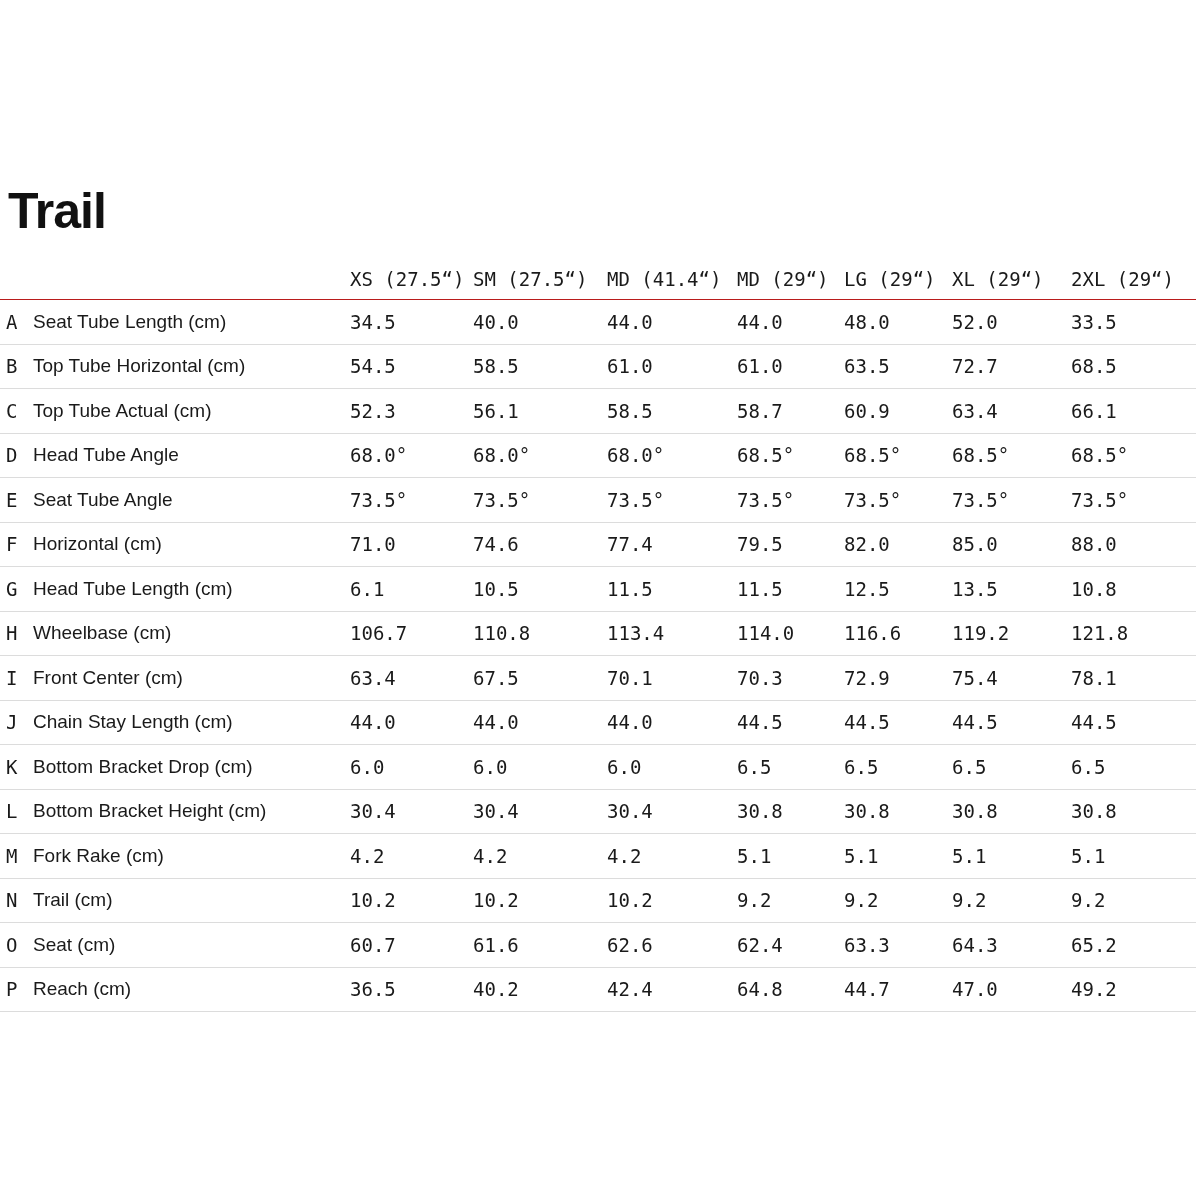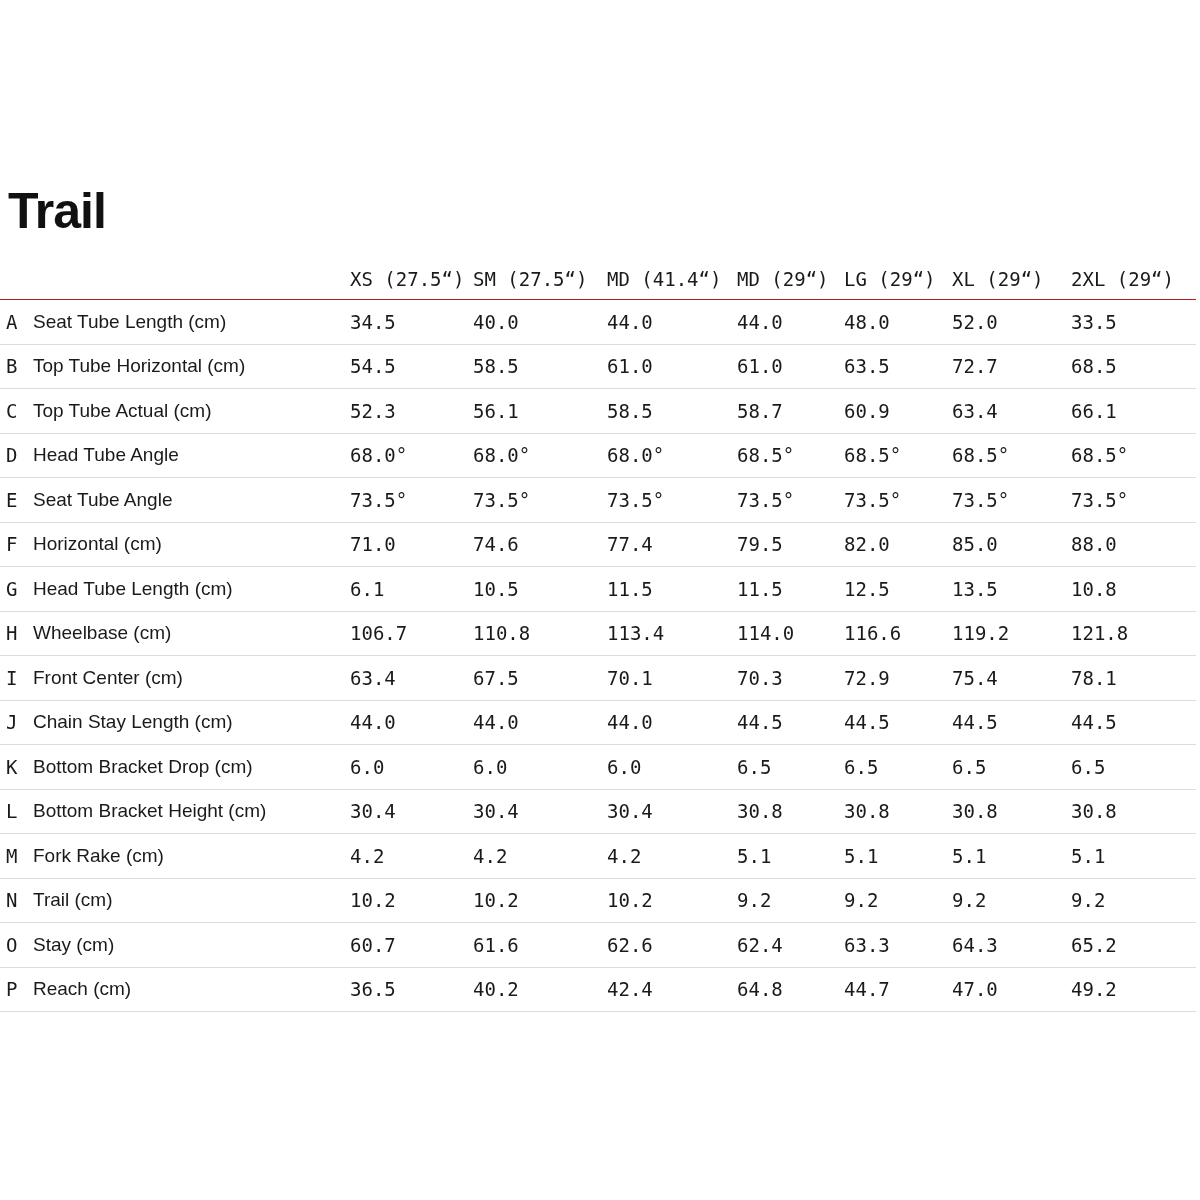--- a/index.html
+++ b/index.html
@@ -243,21 +243,21 @@
         <td class="val">10.2</td>
         <td class="val">10.2</td>
         <td class="val">10.2</td>
         <td class="val">9.2</td>
         <td class="val">9.2</td>
         <td class="val">9.2</td>
         <td class="val">9.2</td>
       </tr>
       <tr>
         <td class="letter">O</td>
-        <td class="label">Stay (cm)</td>
+        <td class="label">Seat (cm)</td>
         <td class="val">60.7</td>
         <td class="val">61.6</td>
         <td class="val">62.6</td>
         <td class="val">62.4</td>
         <td class="val">63.3</td>
         <td class="val">64.3</td>
         <td class="val">65.2</td>
       </tr>
       <tr>
         <td class="letter">P</td>

